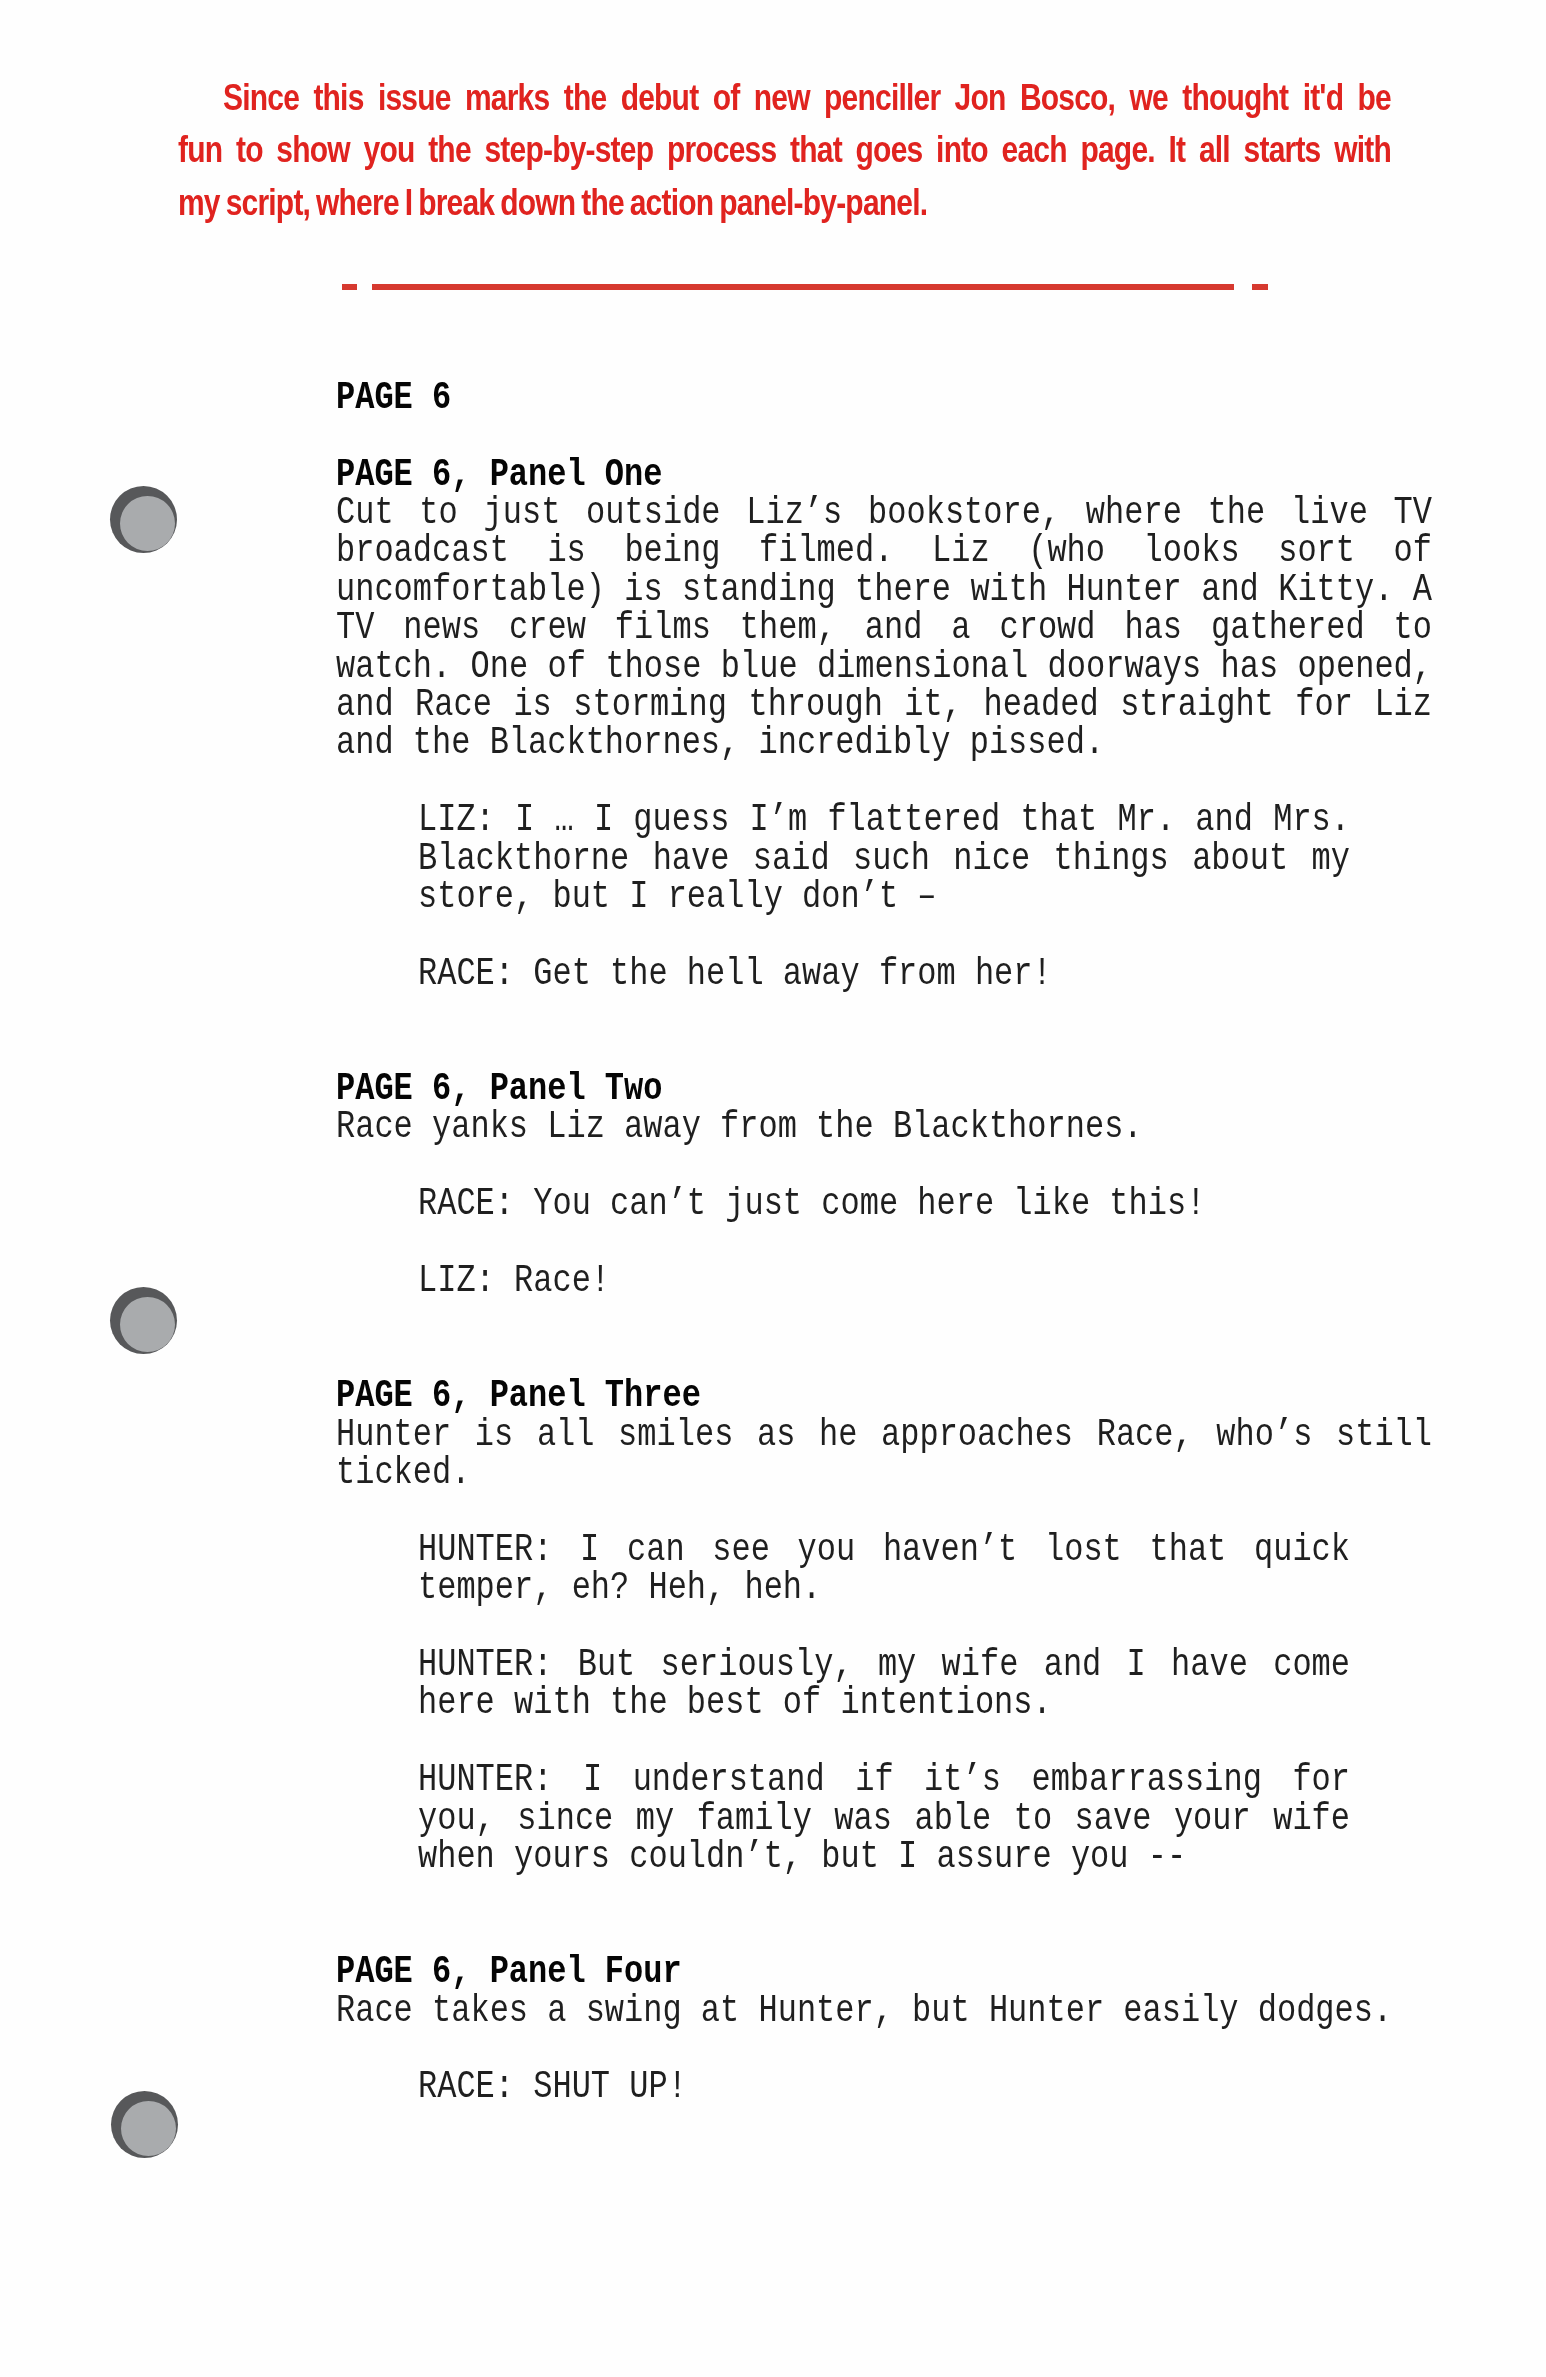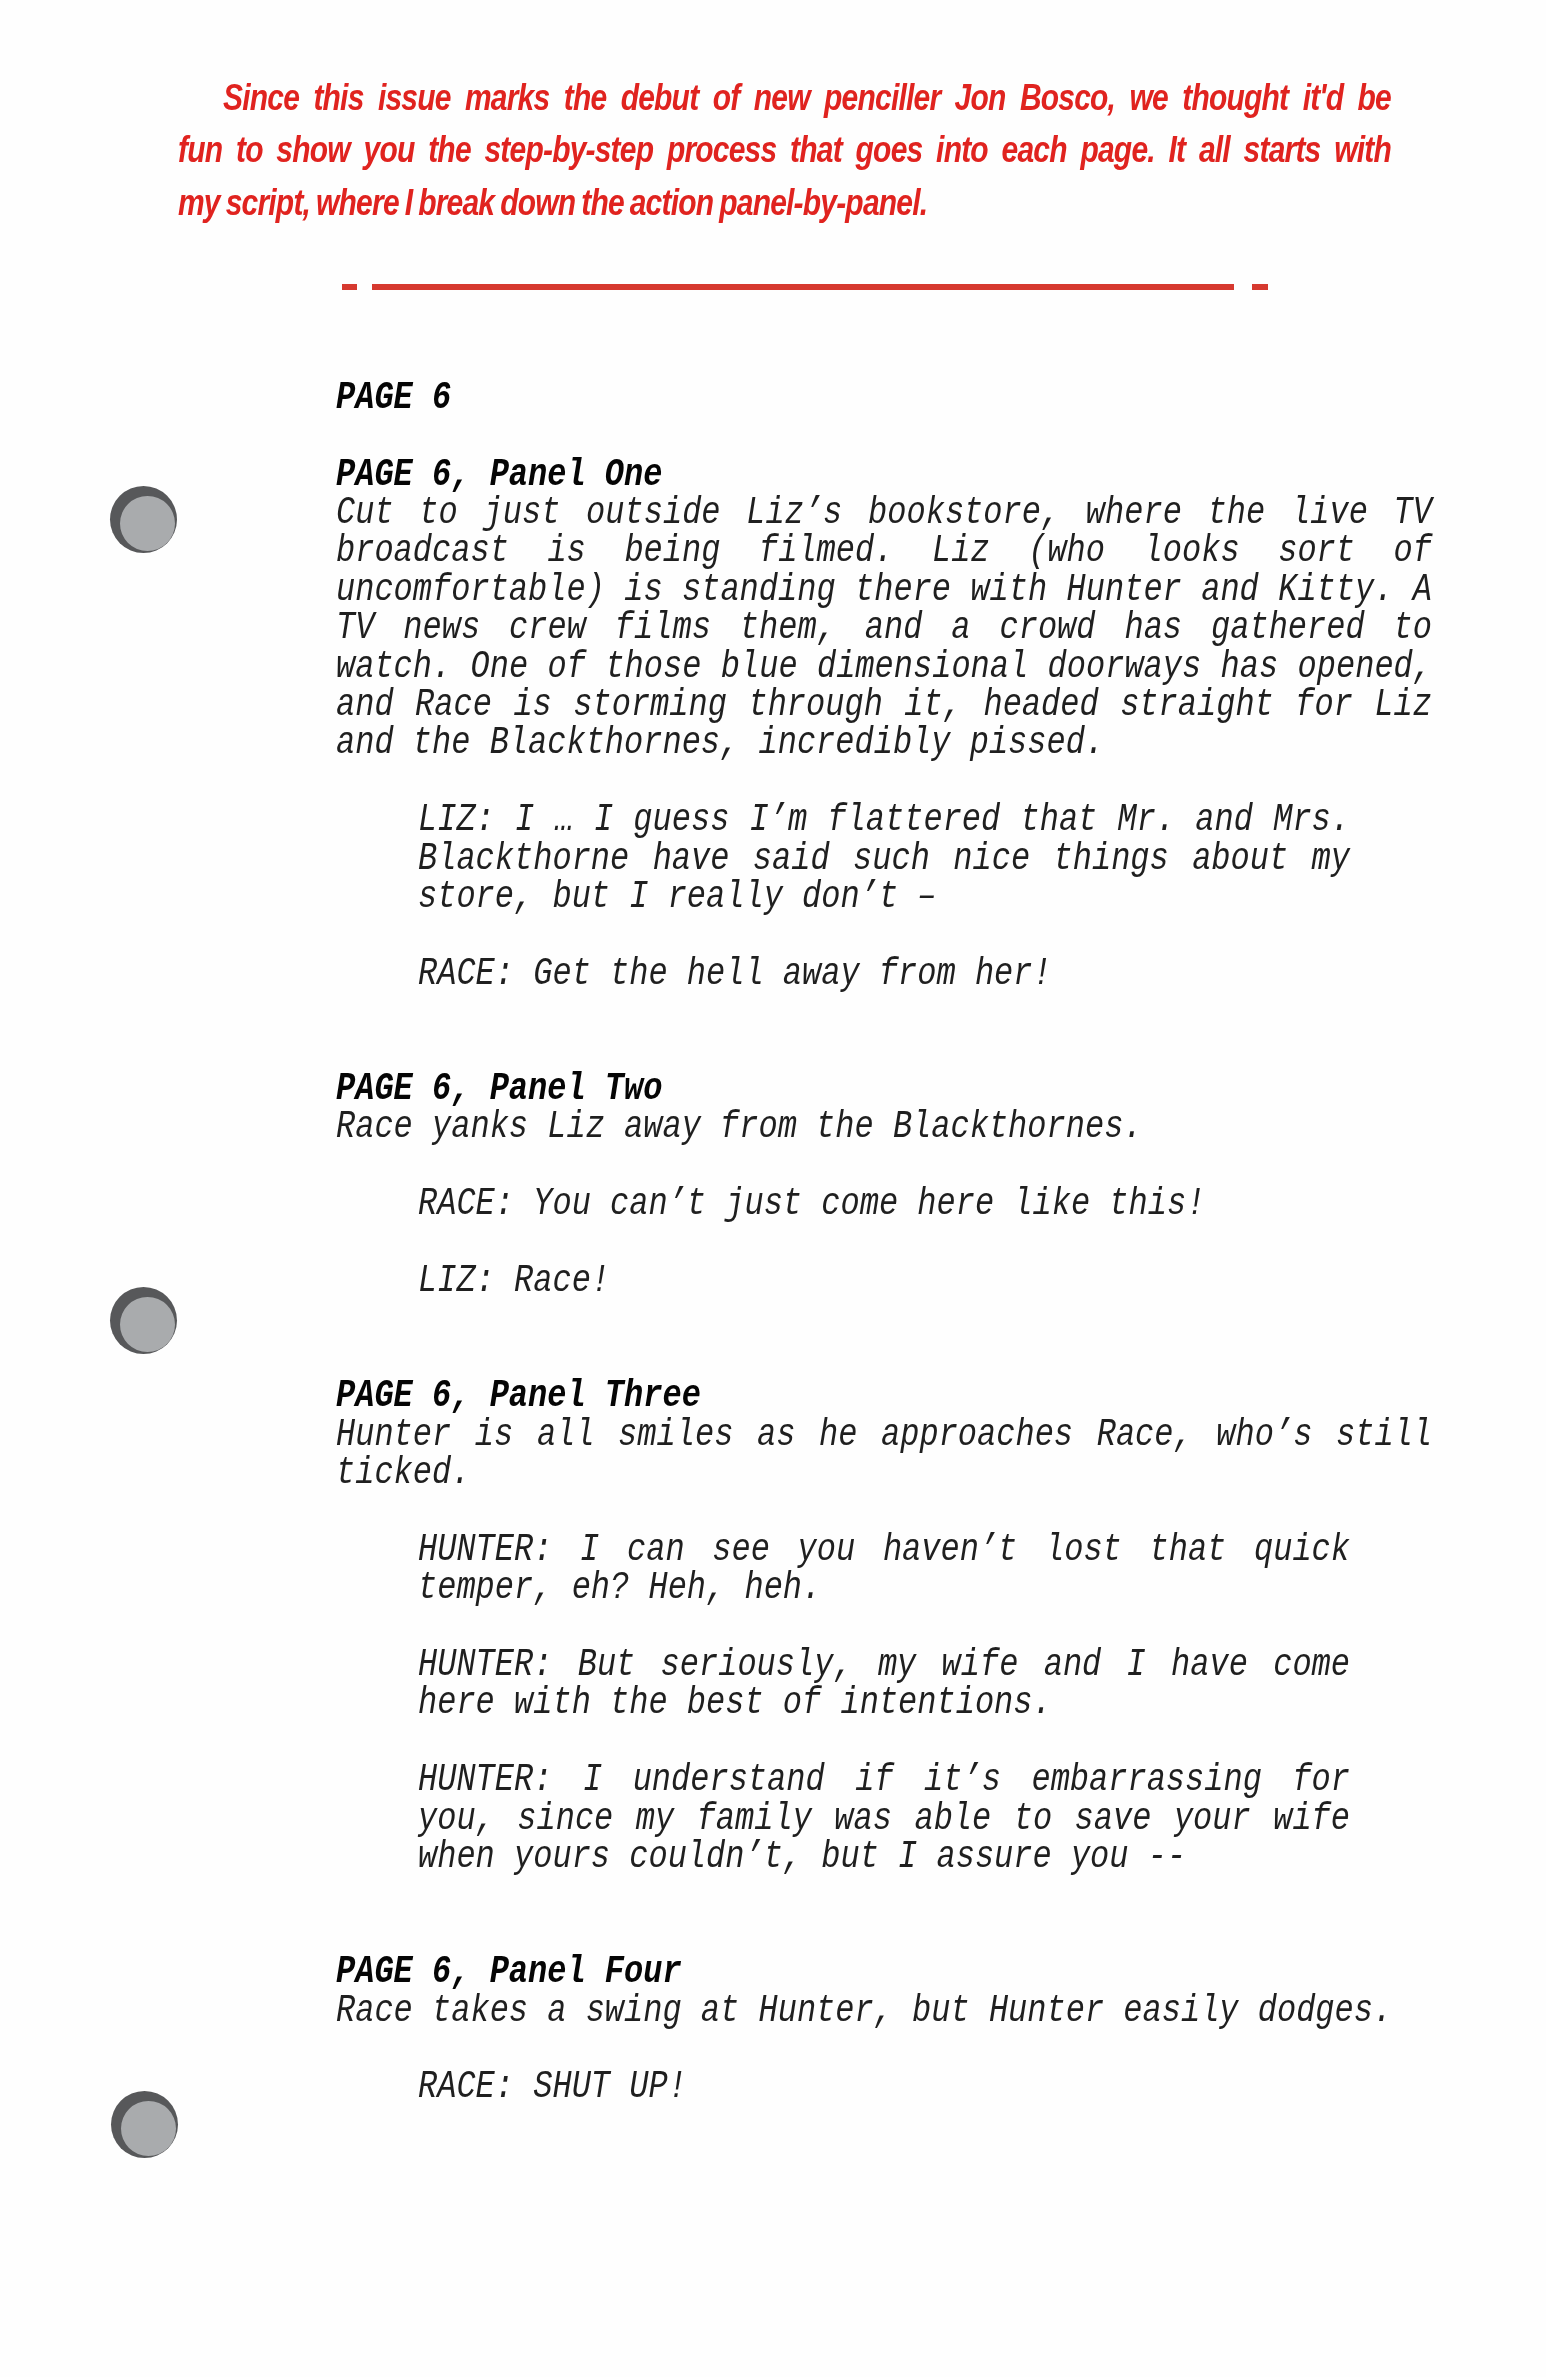--- a/index.html
+++ b/index.html
@@ -7,21 +7,20 @@
     padding: 0;
     background: #ffffff;
   }
   .page {
     position: relative;
     width: 1547px;
     height: 2377px;
     background: #fefefe;
     overflow: hidden;
     font-family: "Liberation Sans", sans-serif;
-    font-style: italic;
   }
 
   
   .intro {
     position: absolute;
     left: 178px;
     top: 71px;
     width: 1213px;
     margin: 0;
     font-family: "Liberation Sans", sans-serif;

